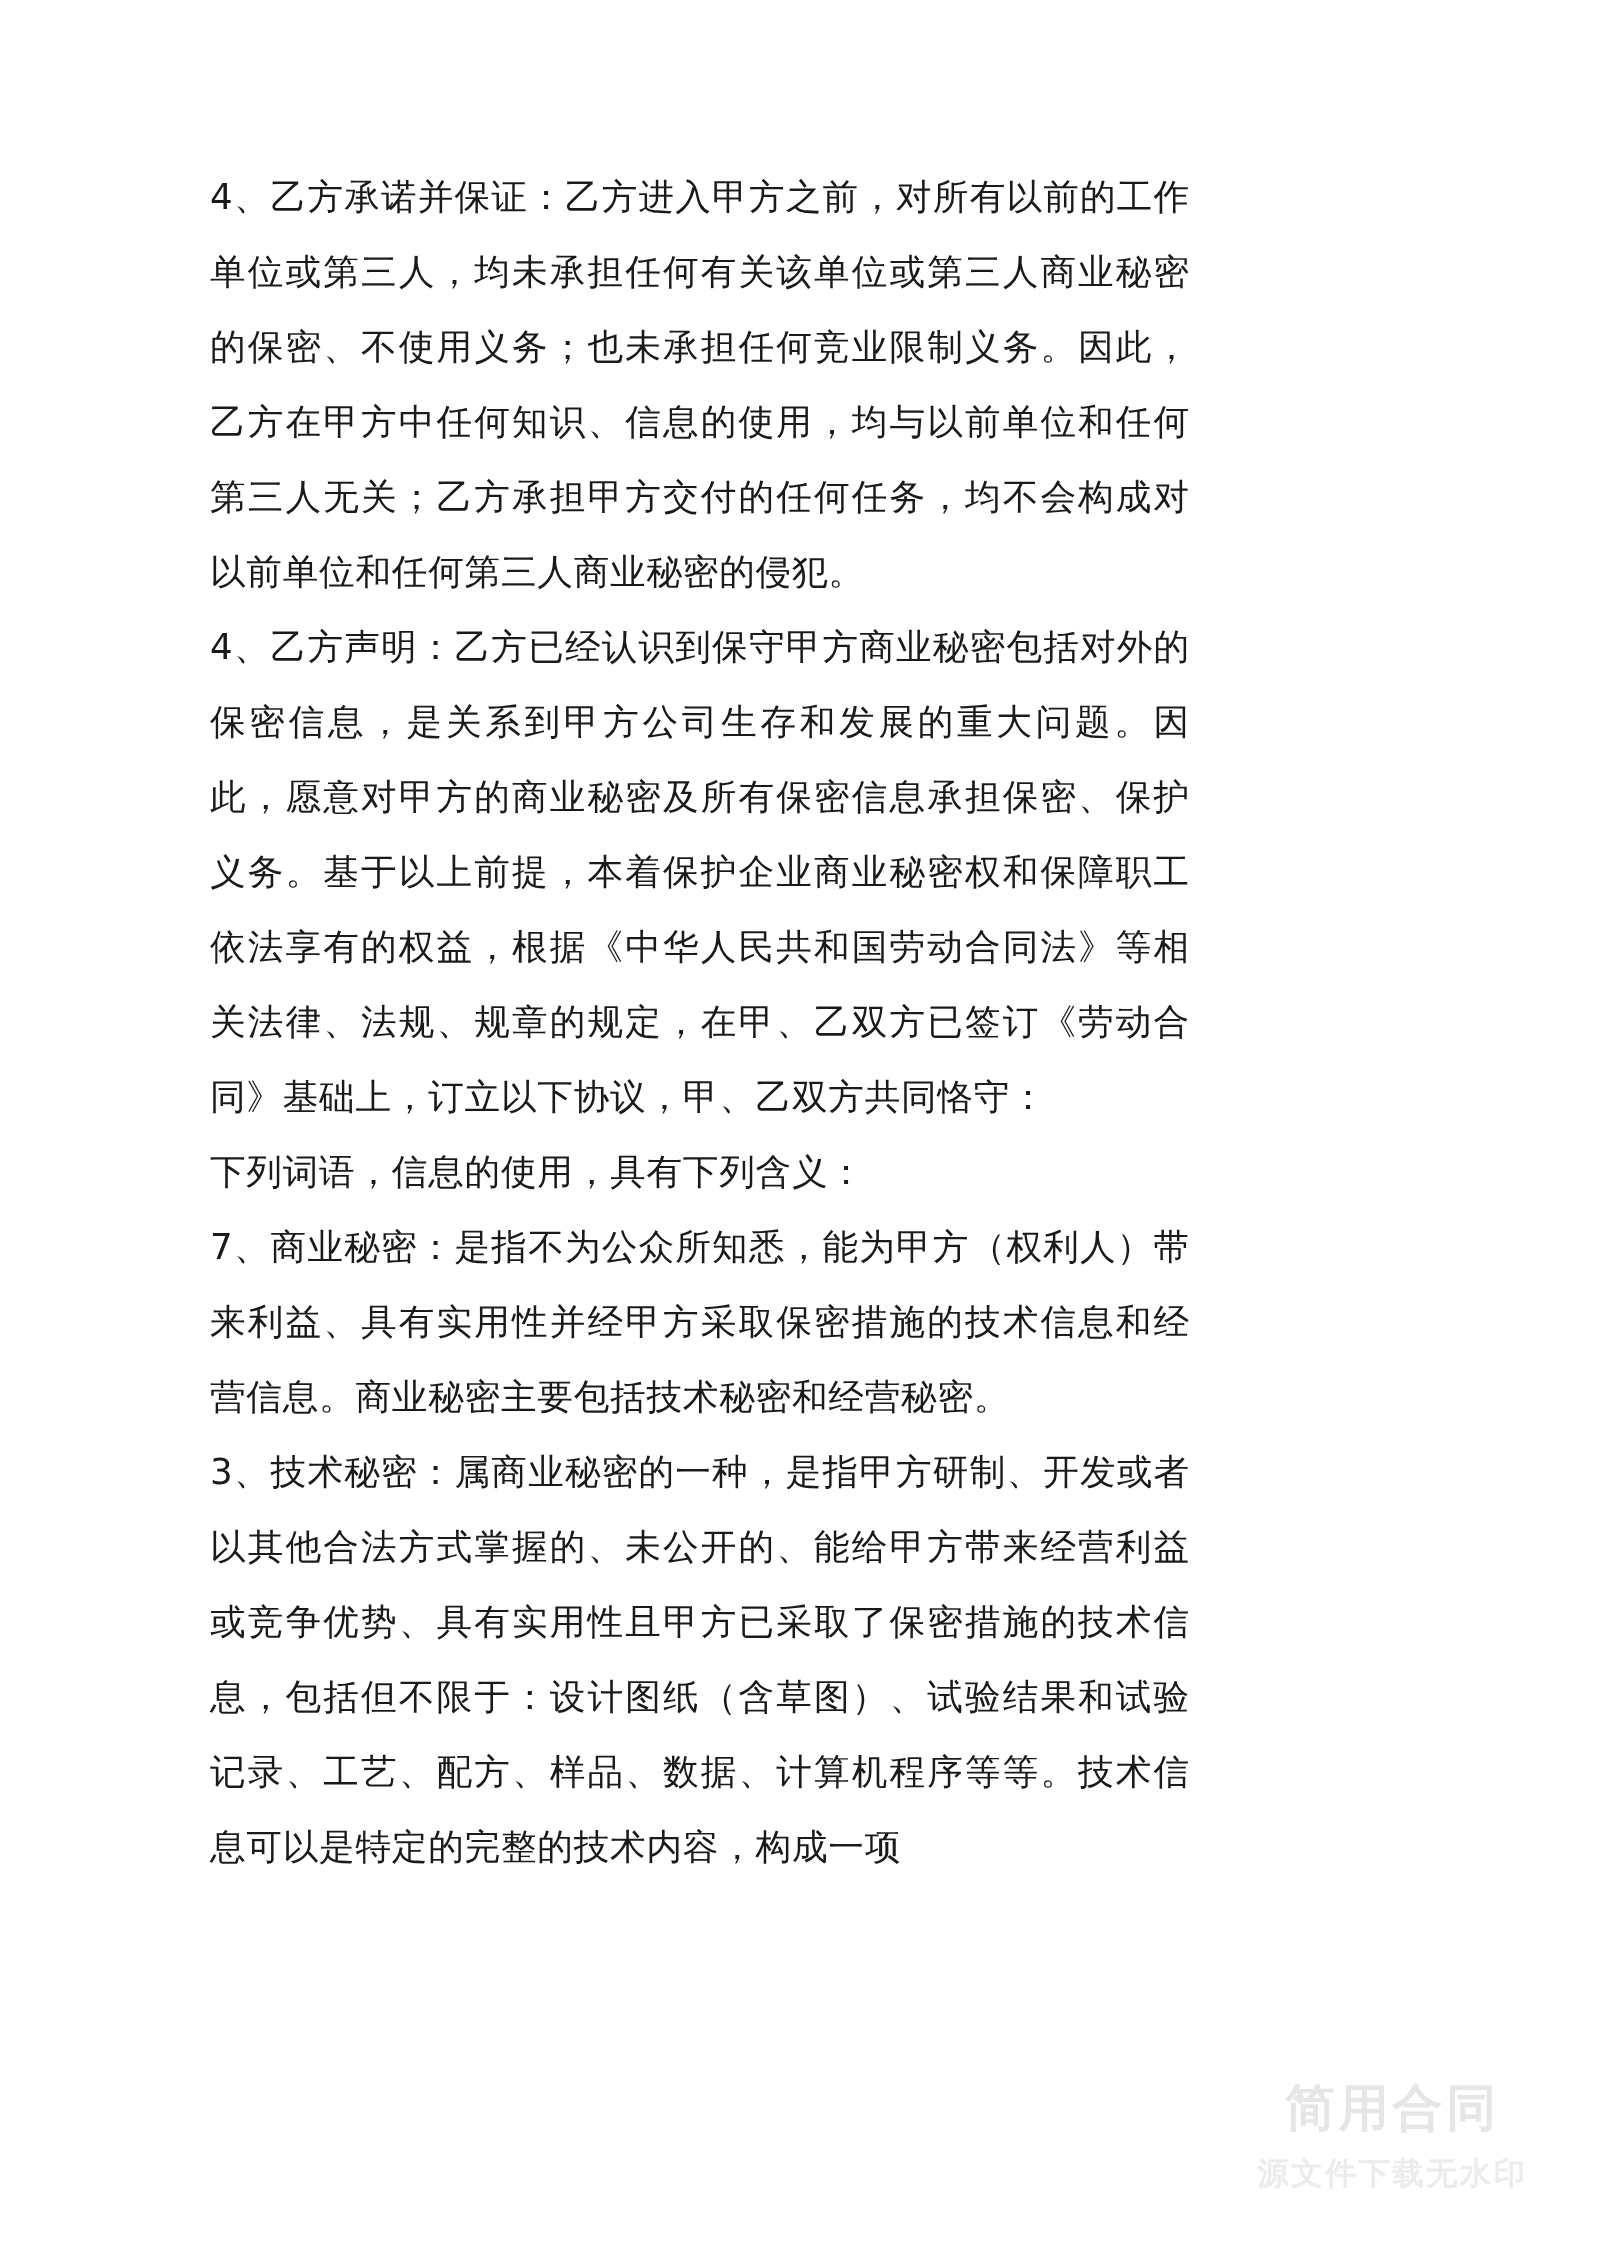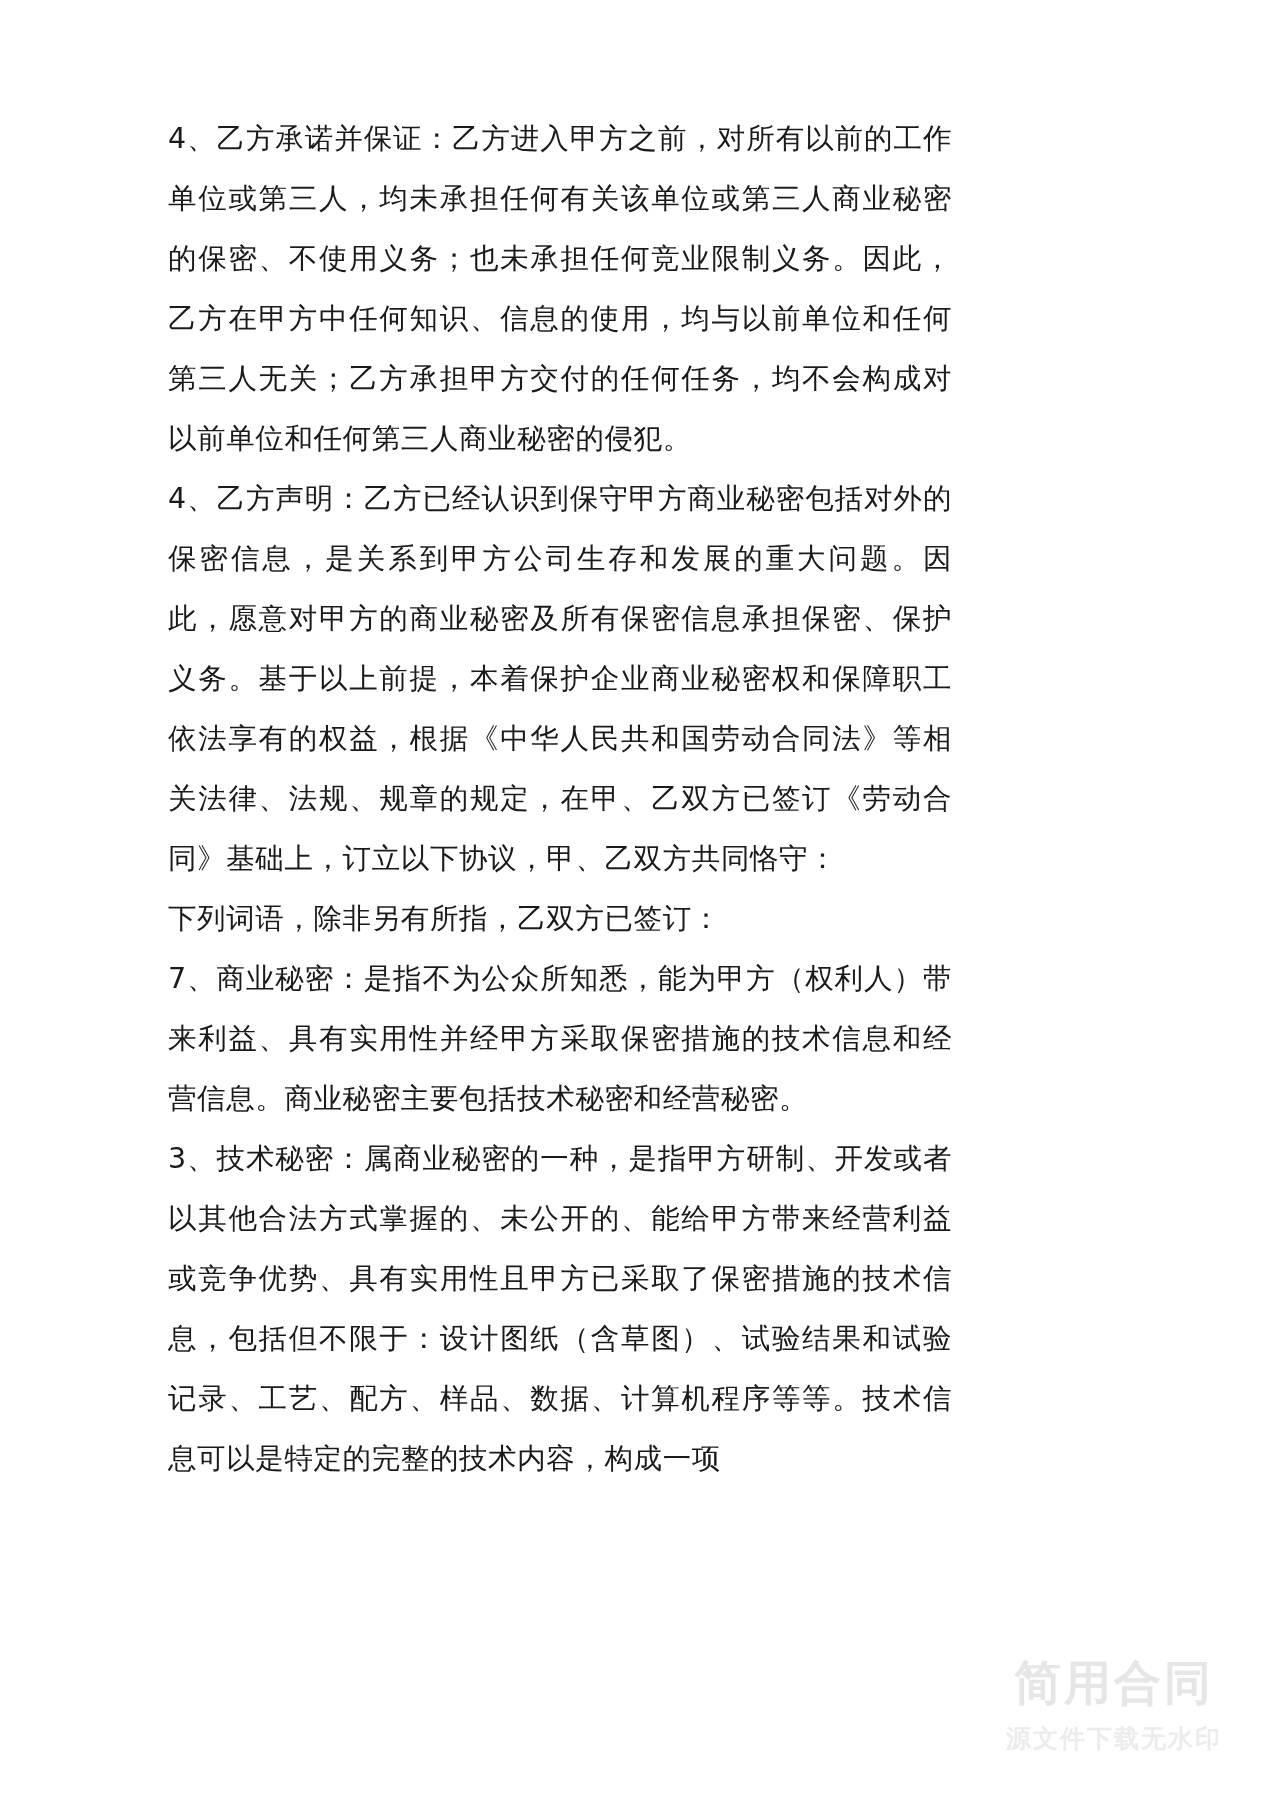--- a/index.html
+++ b/index.html
@@ -19,21 +19,21 @@
   .page {
     position: absolute;
     inset: 0;
     background: #ffffff;
     padding: 0;
   }
 
   .doc-body {
     position: absolute;
     left: 168px;
-    top: 109px;
+    top: 128px;
     width: 784px;
   }
 
   .para {
     margin: 0 0 0px 0;
     color: #1a1a1a;
     font-size: 28.5px;
     line-height: 60px;
     letter-spacing: 0.6px;
     text-align: justify;
@@ -64,21 +64,21 @@
   
   .watermark {
     position: absolute;
     right: 58px;
     bottom: 55px;
     text-align: center;
     user-select: none;
     pointer-events: none;
   }
   .watermark-main {
-    font-size: 47px;
+    font-size: 40px;
     font-weight: 700;
     color: #e6e6e6;
     letter-spacing: 3px;
     line-height: 1.12;
     white-space: nowrap;
   }
   .watermark-sub {
     font-size: 25px;
     font-weight: 700;
     color: #ececec;
@@ -92,21 +92,21 @@
 
 <div class="page" style="background: rgb(255, 255, 255);">
 
   <div class="doc-body" style="color: rgb(26, 26, 26);">
 
     <p class="para justify">4、乙方承诺并保证：乙方进入甲方之前，对所有以前的工作单位或第三人，均未承担任何有关该单位或第三人商业秘密的保密、不使用义务；也未承担任何竞业限制义务。因此，乙方在甲方中任何知识、信息的使用，均与以前单位和任何第三人无关；乙方承担甲方交付的任何任务，均不会构成对以前单位和任何第三人商业秘密的侵犯。</p>
 
     <p class="para justify">4、乙方声明：乙方已经认识到保守甲方商业秘密包括对外的保密信息，是关系到甲方公司生存和发展的重大问题。因此，愿意对甲方的商业秘密及所有保密信息承担保密、保护义务。基于以上前提，本着保护企业商业秘密权和保障职工依法享有的权益，根据《中华人民共和国劳动合同法》等相关法律、法规、规章的规定，在甲、乙双方已签订《劳动合同》基础上，订立以下协议，甲、乙双方共同恪守：</p>
 
 
-    <p class="para plain">下列词语，除非另有所指，乙双方已签订：</p>
+    <p class="para plain">下列词语，信息的使用，具有下列含义：</p>
 
     <p class="para justify">7、商业秘密：是指不为公众所知悉，能为甲方（权利人）带来利益、具有实用性并经甲方采取保密措施的技术信息和经营信息。商业秘密主要包括技术秘密和经营秘密。</p>
 
     <p class="para justify">3、技术秘密：属商业秘密的一种，是指甲方研制、开发或者以其他合法方式掌握的、未公开的、能给甲方带来经营利益或竞争优势、具有实用性且甲方已采取了保密措施的技术信息，包括但不限于：设计图纸（含草图）、试验结果和试验记录、工艺、配方、样品、数据、计算机程序等等。技术信息可以是特定的完整的技术内容，构成一项</p>
 
   </div>
 
   <div class="watermark">
     <div class="watermark-main" style="color: rgb(230, 230, 230);">简用合同</div>
     <div class="watermark-sub" style="color: rgb(236, 236, 236);">源文件下载无水印</div>

